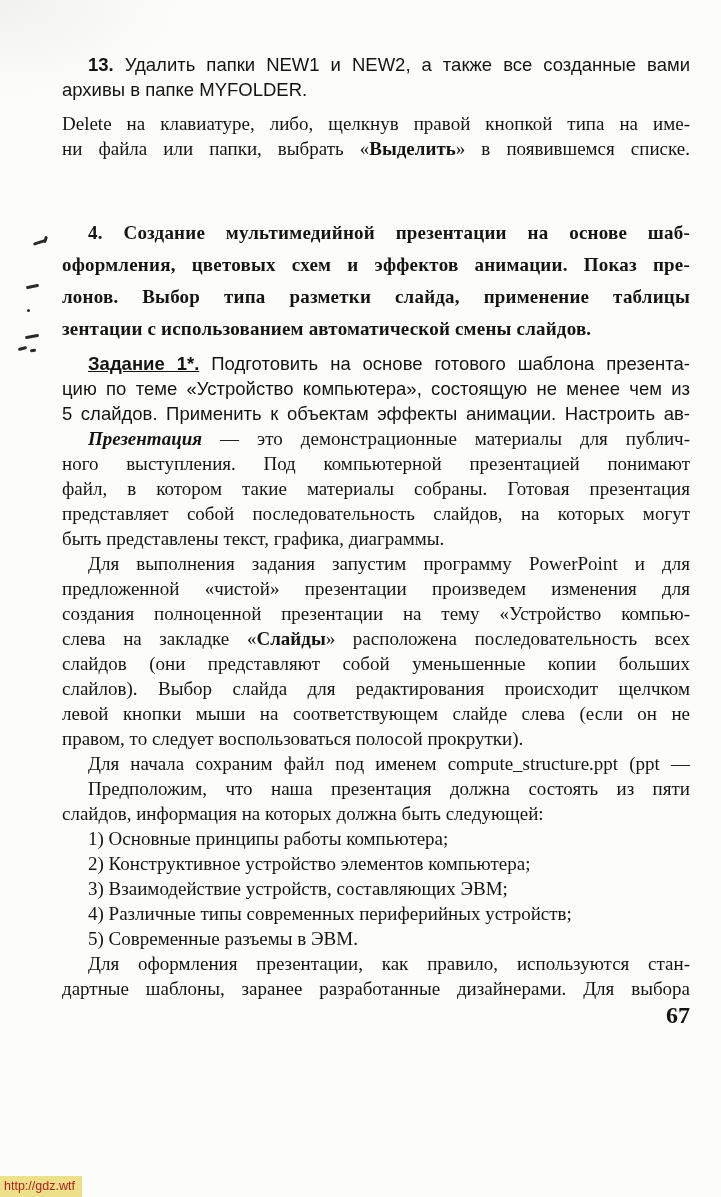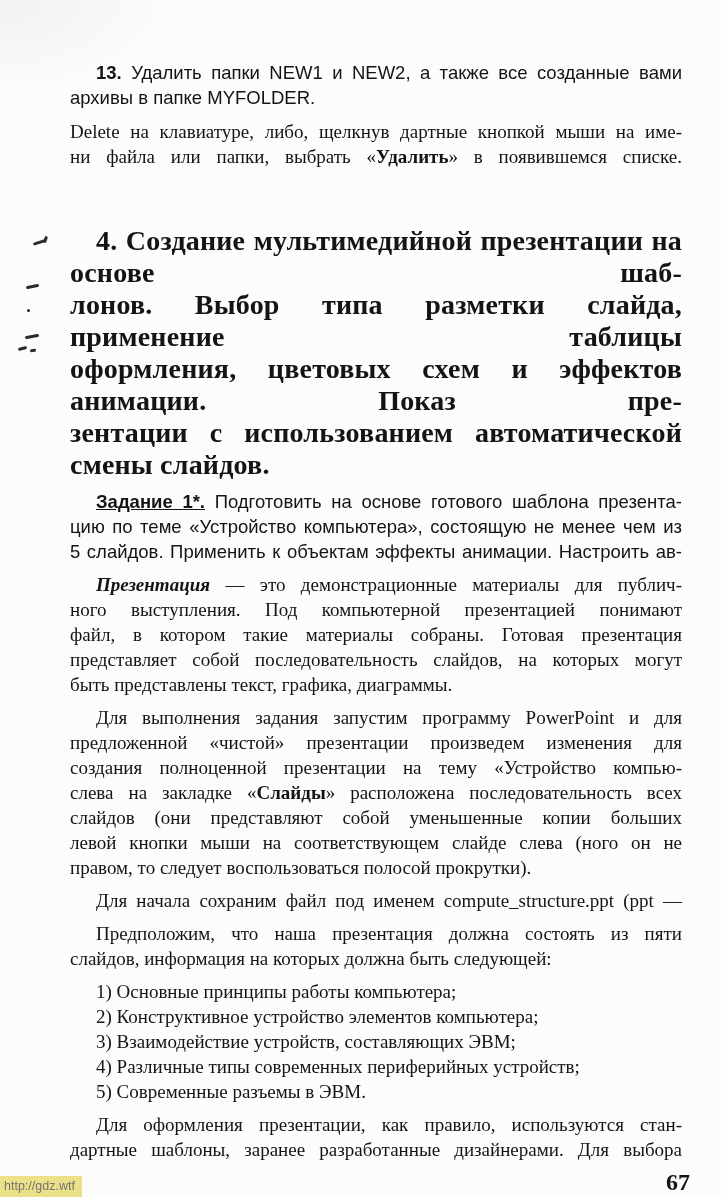--- a/index.html
+++ b/index.html
@@ -15,35 +15,35 @@
     background-image: radial-gradient(ellipse 260px 140px at 0% 0%, #f1f1ef 0%, rgba(252,252,250,0) 70%);
     overflow: hidden;
     color: #141414;
   }
   .text-col {
     position: absolute;
     left: 62px; top: 0;
     width: 628px;
     padding-top: 52px;
   }
-  .para { margin: 8px; }
+  .para { margin: 0; }
   .line {
     text-align: justify;
     text-align-last: justify;
   }
   .line.last { text-align-last: left; }
   .indent { text-indent: 26px; }
   .serif { font-size: 19px; line-height: 25px; font-family: "Liberation Serif", serif; }
   .sans  { font-size: 18.5px; line-height: 25px; font-family: "Liberation Sans", sans-serif; }
   .heading {
     margin-top: 56px;
     margin-bottom: 6px;
     font-family: "Liberation Serif", serif;
     font-weight: bold;
-    font-size: 28px;
+    font-size: 19px;
     line-height: 32px;
     letter-spacing: 0.2px;
   }
   .p-select { margin-top: 9px; }
   b.task-label { text-decoration: underline; }
   .term { font-weight: bold; font-style: italic; }
   .page-number {
     margin-top: 2px;
     text-align: right;
     font-size: 24px;
@@ -57,21 +57,21 @@
   .m1b { left: 44px; top: 236px; width: 3px;  height: 7px; transform: rotate(20deg); }
   .m2  { left: 26px; top: 285px; width: 13px; height: 3px; transform: rotate(-12deg); }
   .m3  { left: 27px; top: 309px; width: 3px;  height: 3px; }
   .m4  { left: 25px; top: 335px; width: 14px; height: 3px; transform: rotate(-10deg); }
   .m5  { left: 18px; top: 347px; width: 9px;  height: 3px; transform: rotate(-15deg); }
   .m5b { left: 30px; top: 349px; width: 6px;  height: 3px; transform: rotate(-5deg); }
   .watermark {
     position: absolute;
     left: 0; bottom: 0;
     background: #ece189;
-    color: #737373;
+    color: #b91c1c;
     font-family: "Liberation Sans", sans-serif;
     font-size: 12.5px;
     line-height: 15px;
     padding: 3px 7px 3px 4px;
   }
 </style>
 </head>
 <body>
 
 <div class="page">
@@ -85,28 +85,28 @@
   <div class="pen-mark m5b"></div>
 
   <div class="text-col">
 
     <div class="para sans">
       <div class="line indent"><b>13.</b><span> Удалить папки NEW1 и NEW2, а также все созданные вами</span></div>
       <div class="line last">архивы в папке MYFOLDER.</div>
     </div>
 
     <div class="para serif p-select">
-      <div class="line">Delete на клавиатуре, либо, щелкнув дартные кнопкой мыши на име-</div>
-      <div class="line"><span>ни файла или папки, выбрать «</span><b>Удалить</b><span>» в появившемся списке.</span></div>
+      <div class="line">Delete на клавиатуре, либо, щелкнув правой кнопкой типа на име-</div>
+      <div class="line"><span>ни файла или папки, выбрать «</span><b>Выделить</b><span>» в появившемся списке.</span></div>
     </div>
 
     <div class="para heading">
       <div class="line indent">4. Создание мультимедийной презентации на основе шаб-</div>
+      <div class="line">оформления, цветовых схем и эффектов анимации. Показ пре-</div>
       <div class="line">лонов. Выбор типа разметки слайда, применение таблицы</div>
-      <div class="line">оформления, цветовых схем и эффектов анимации. Показ пре-</div>
       <div class="line last">зентации с использованием автоматической смены слайдов.</div>
     </div>
 
     <div class="para sans">
       <div class="line indent"><b class="task-label">Задание 1*.</b><span> Подготовить на основе готового шаблона презента-</span></div>
       <div class="line">цию по теме «Устройство компьютера», состоящую не менее чем из</div>
       <div class="line">5 слайдов. Применить к объектам эффекты анимации. Настроить ав-</div>
     </div>
 
     <div class="para serif">
@@ -116,21 +116,22 @@
       <div class="line">представляет собой последовательность слайдов, на которых могут</div>
       <div class="line last">быть представлены текст, графика, диаграммы.</div>
     </div>
 
     <div class="para serif">
       <div class="line indent">Для выполнения задания запустим программу PowerPoint и для</div>
       <div class="line">предложенной «чистой» презентации произведем изменения для</div>
       <div class="line">создания полноценной презентации на тему «Устройство компью-</div>
       <div class="line"><span>слева на закладке «</span><b>Слайды</b><span>» расположена последовательность всех</span></div>
       <div class="line">слайдов (они представляют собой уменьшенные копии больших</div>
-      <div class="line">левой кнопки мыши на соответствующем слайде слева (ного он не</div>
+      <div class="line">слайлов). Выбор слайда для редактирования происходит щелчком</div>
+      <div class="line">левой кнопки мыши на соответствующем слайде слева (если он не</div>
       <div class="line last">правом, то следует воспользоваться полосой прокрутки).</div>
     </div>
 
     <div class="para serif">
       <div class="line indent">Для начала сохраним файл под именем compute_structure.ppt (ppt —</div>
     </div>
 
     <div class="para serif">
       <div class="line indent">Предположим, что наша презентация должна состоять из пяти</div>
       <div class="line last">слайдов, информация на которых должна быть следующей:</div>

